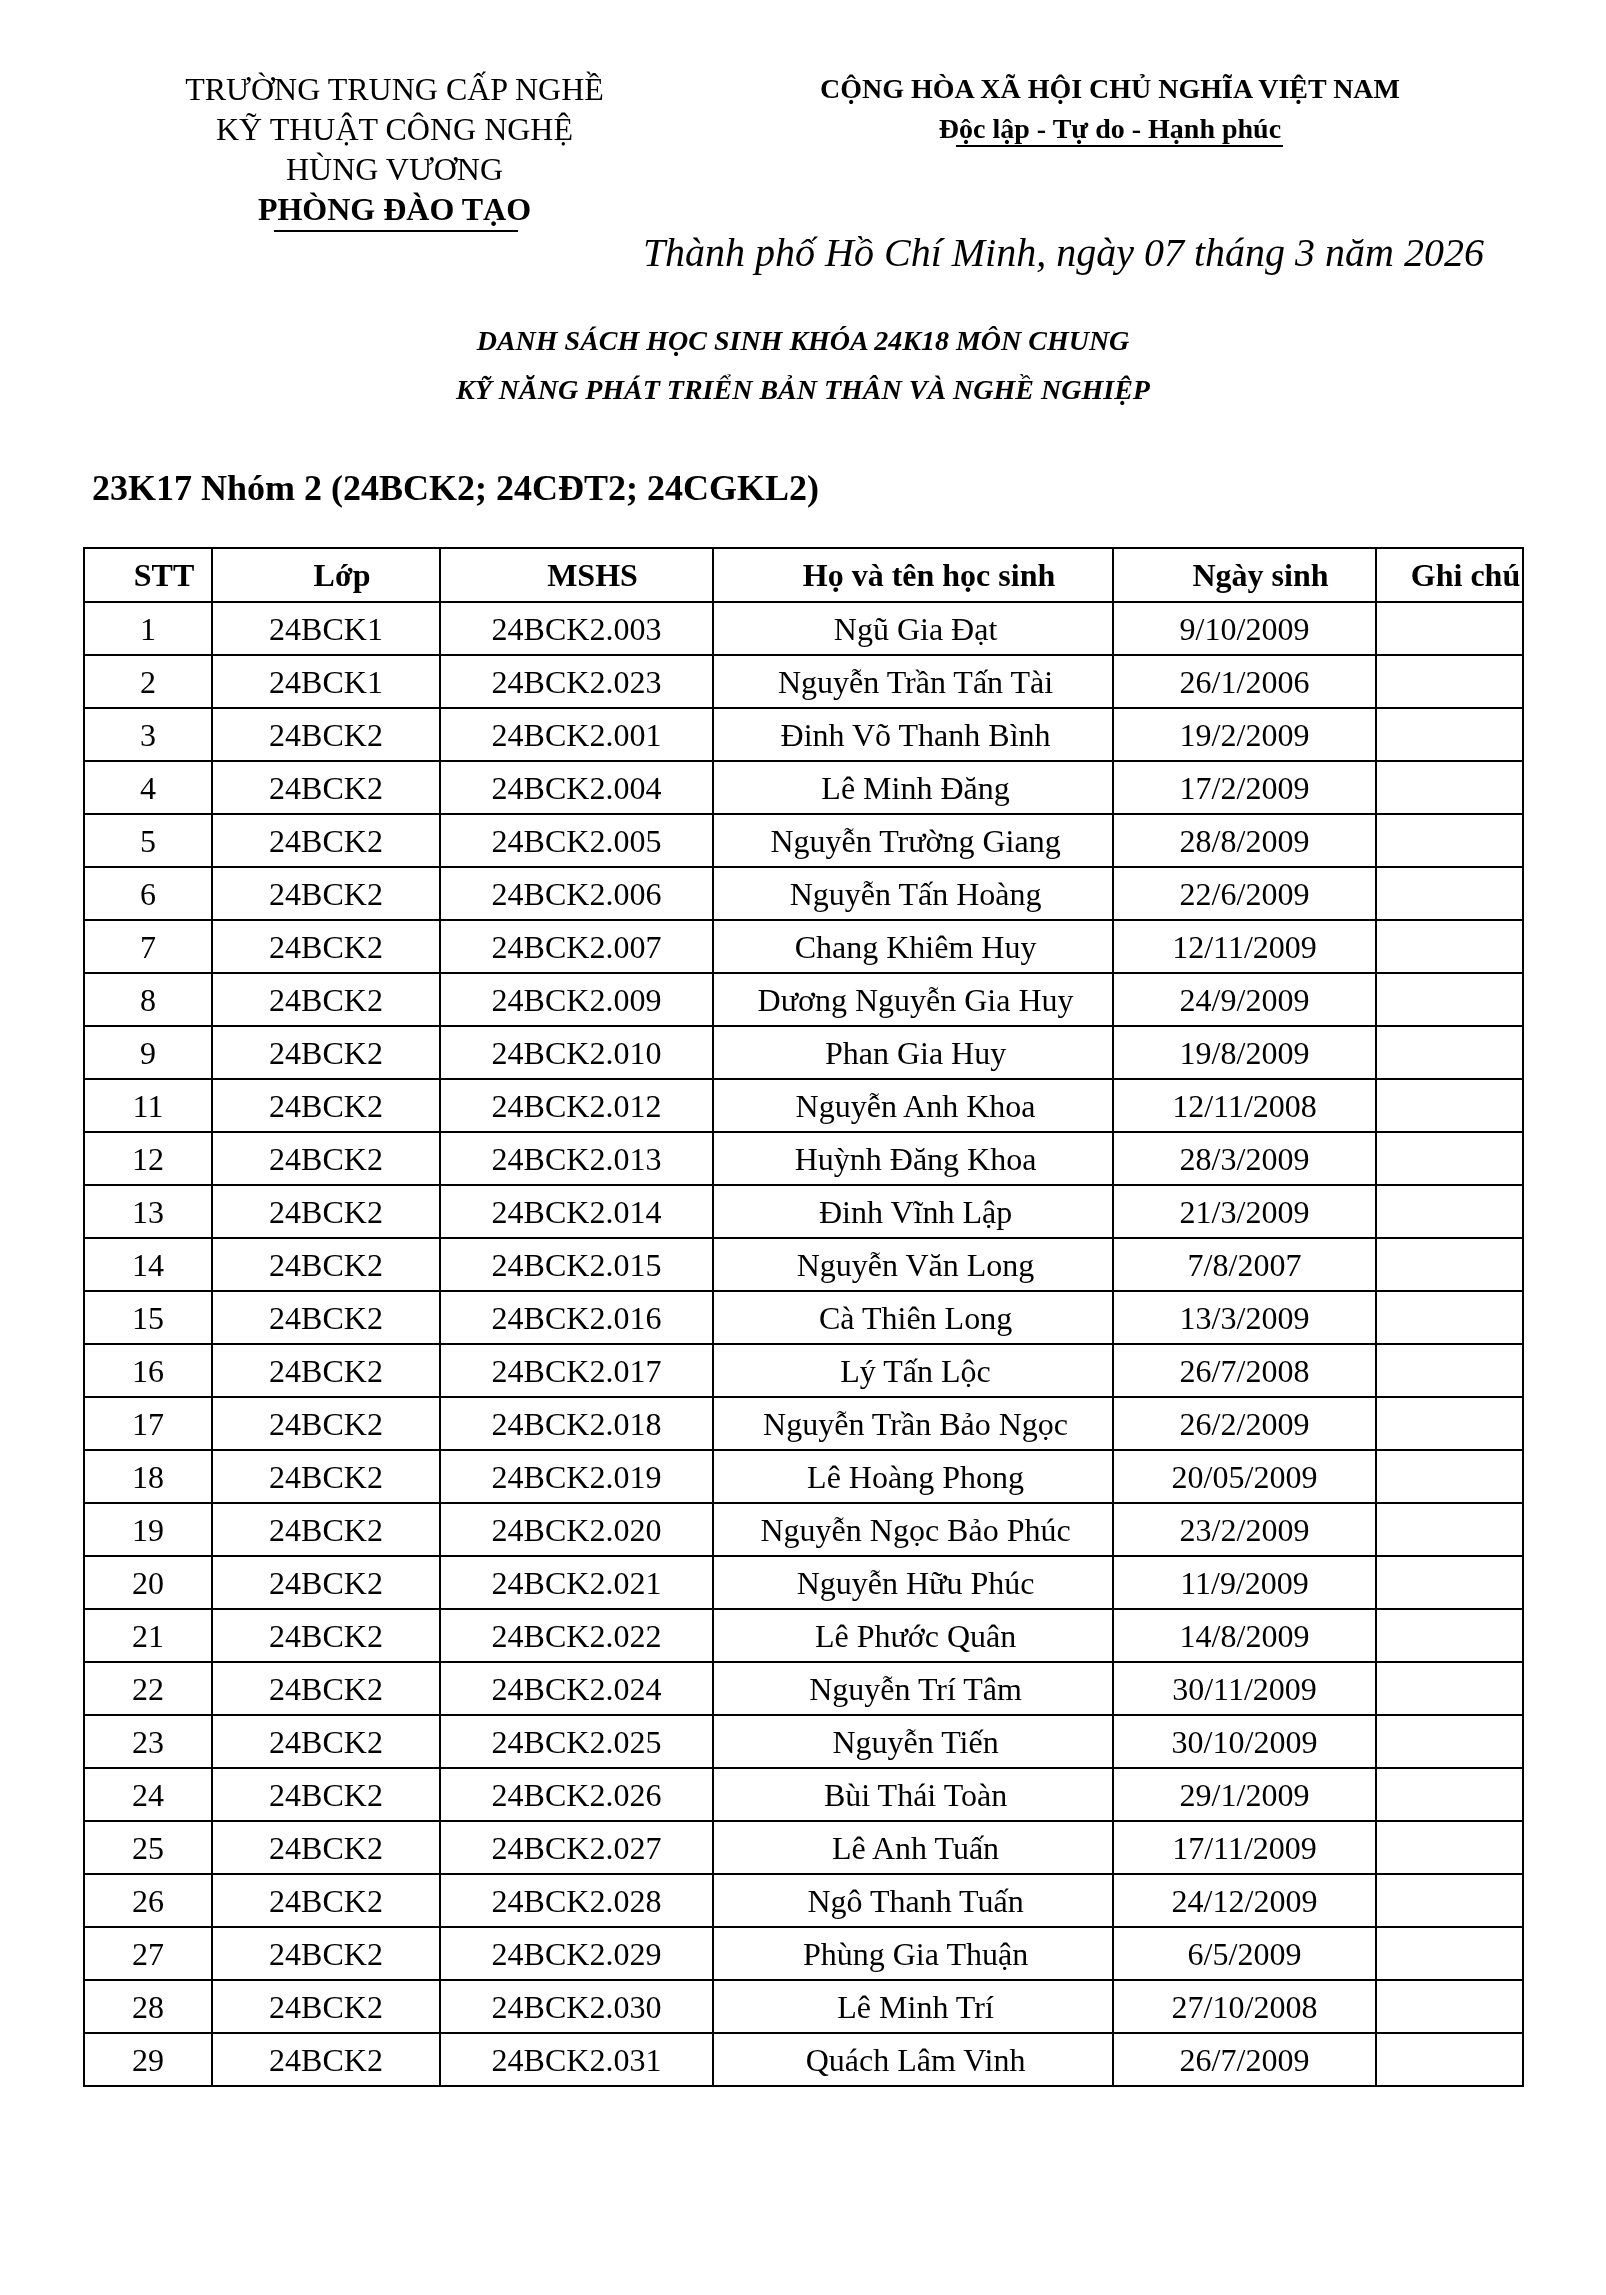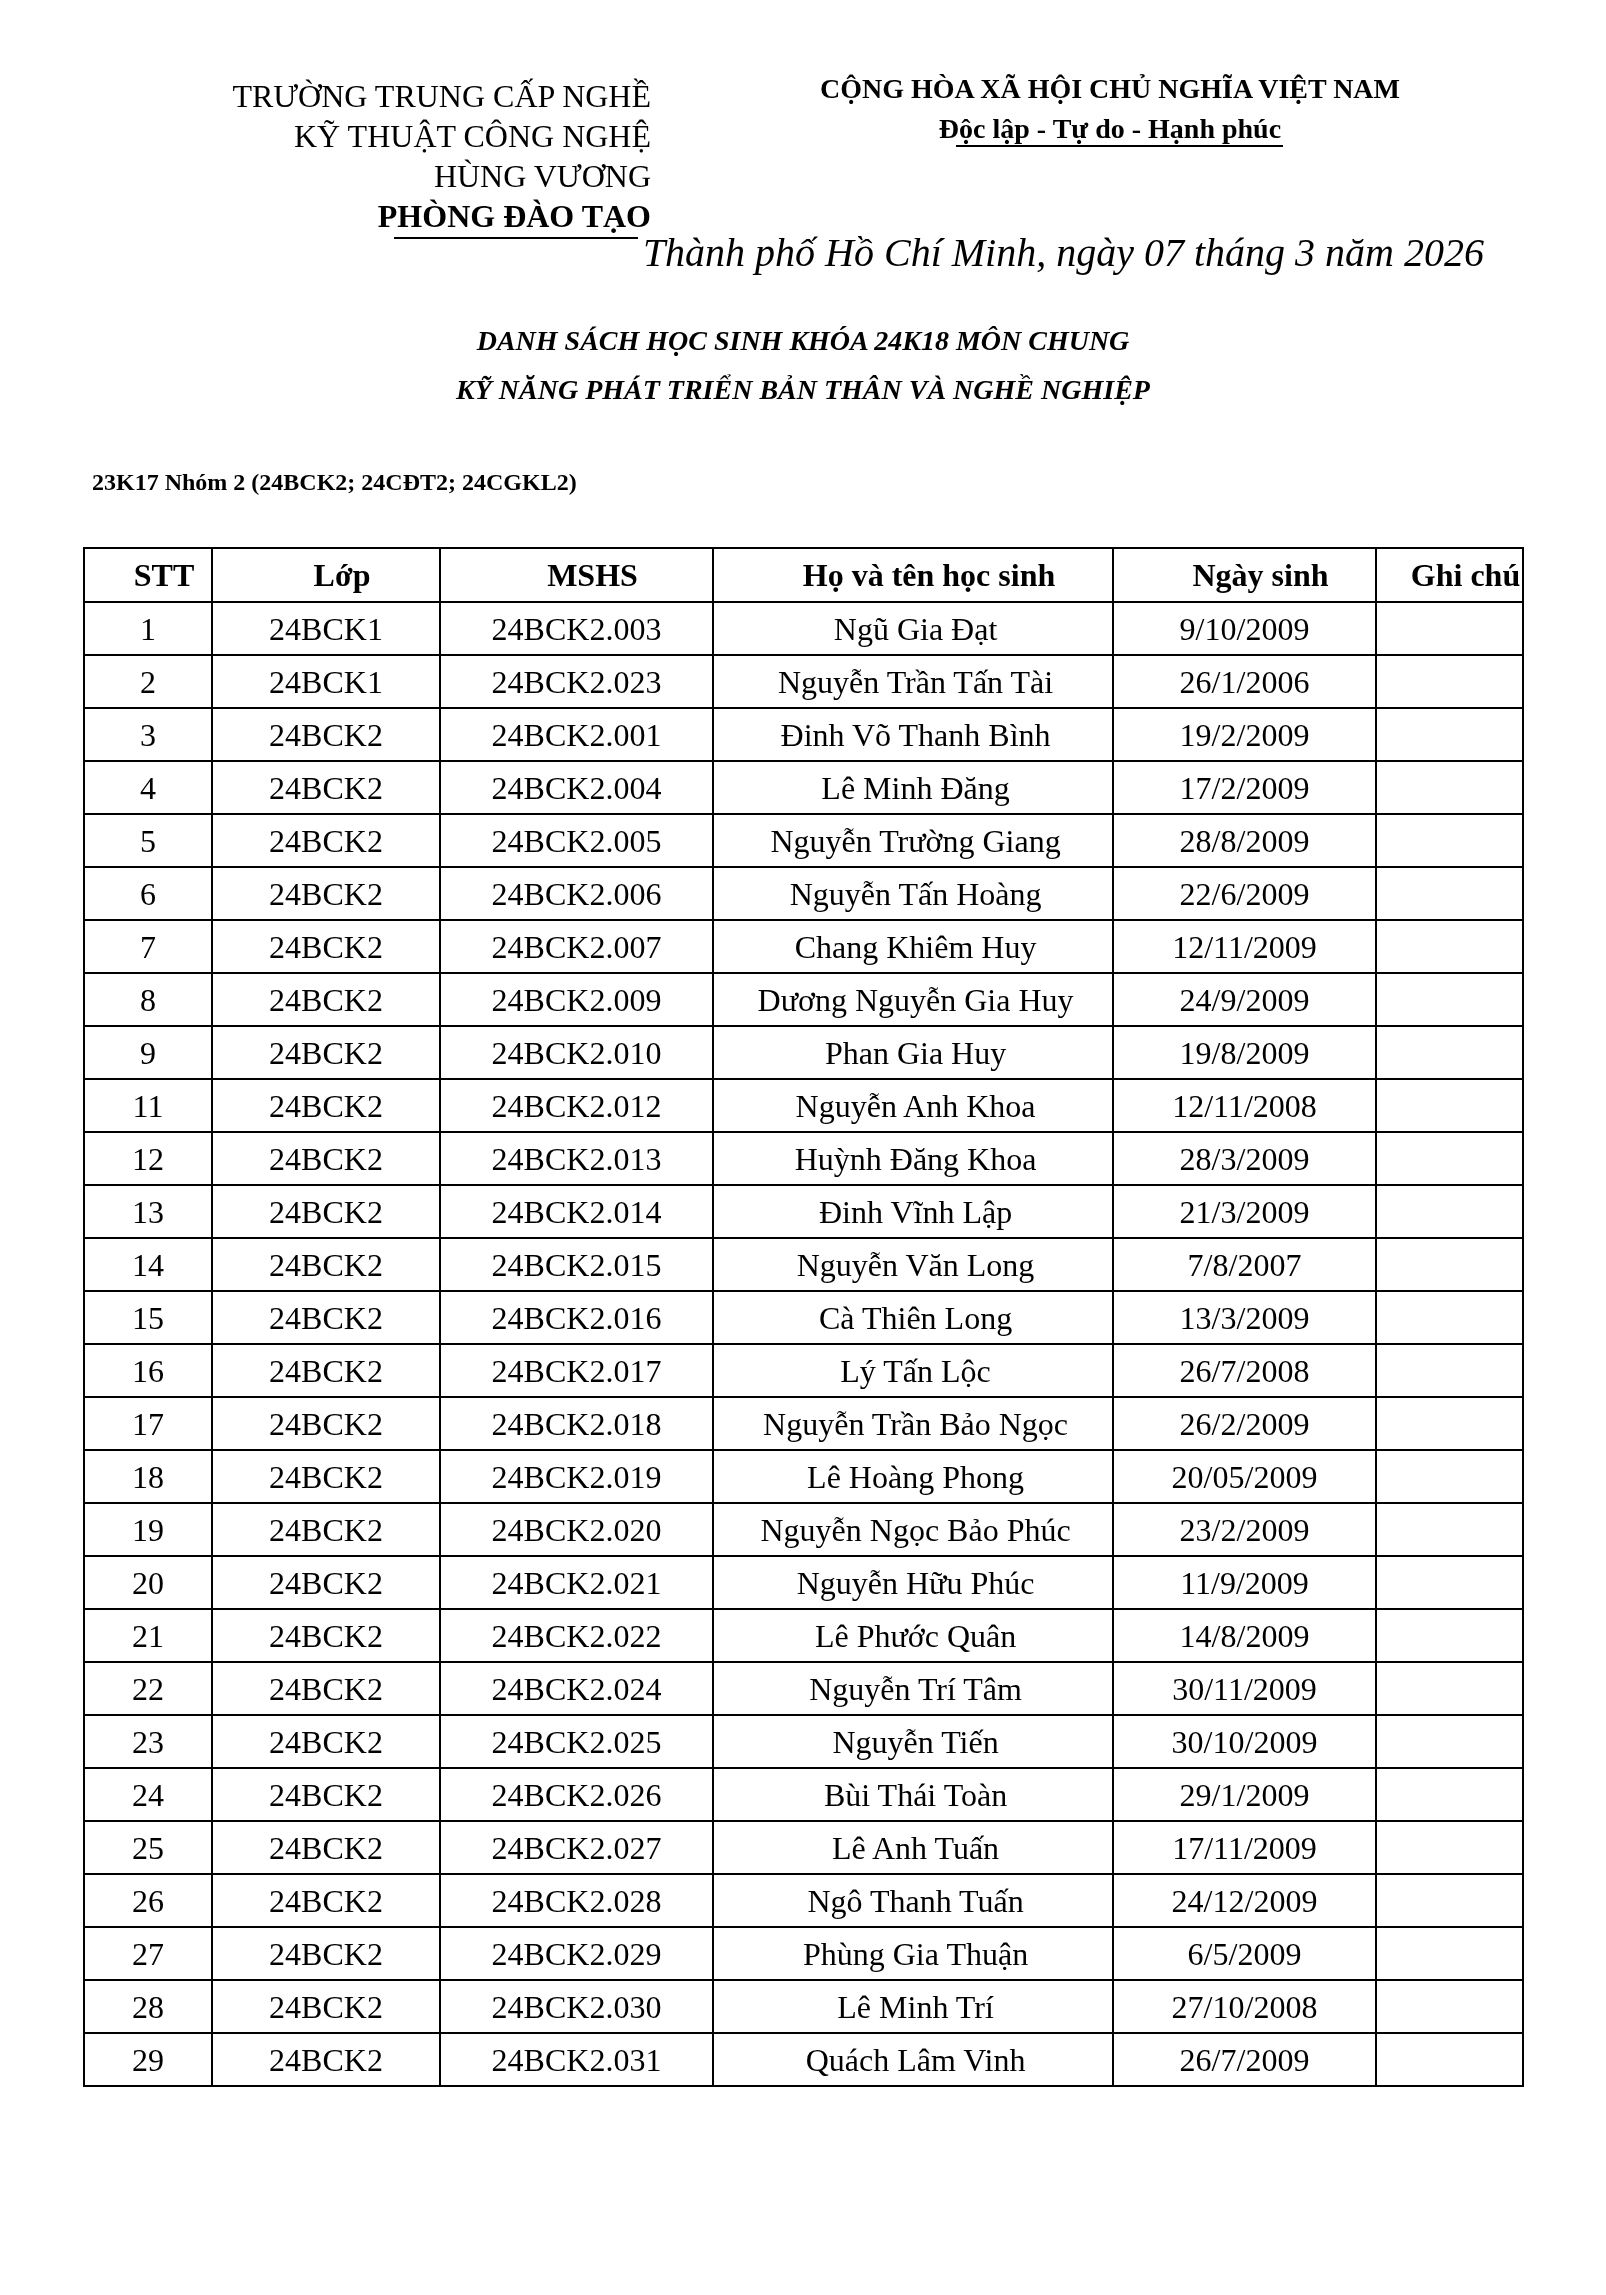--- a/index.html
+++ b/index.html
@@ -13,23 +13,23 @@
     position: relative;
     overflow: hidden;
     font-family: "Liberation Serif", "DejaVu Serif", serif;
     color: #000000;
   }
 
   
   .left-header {
     position: absolute;
     left: 138px;
-    top: 76px;
+    top: 69px;
     width: 513px;
-    text-align: right;
+    text-align: center;
   }
   .left-header .line {
     font-size: 32px;
     line-height: 40px;
     height: 40px;
   }
   .left-header .dept {
     font-weight: bold;
     position: relative;
     display: inline-block;
@@ -88,21 +88,21 @@
     font-size: 28px;
     line-height: 1;
     font-style: italic;
   }
 
   .group-label {
     position: absolute;
     left: 92px;
     top: 470px;
     font-weight: bold;
-    font-size: 24px;
+    font-size: 36px;
     line-height: 1;
   }
 
   
   .student-table {
     position: absolute;
     left: 83px;
     top: 547px;
     width: 1438px;
     border-collapse: collapse;

